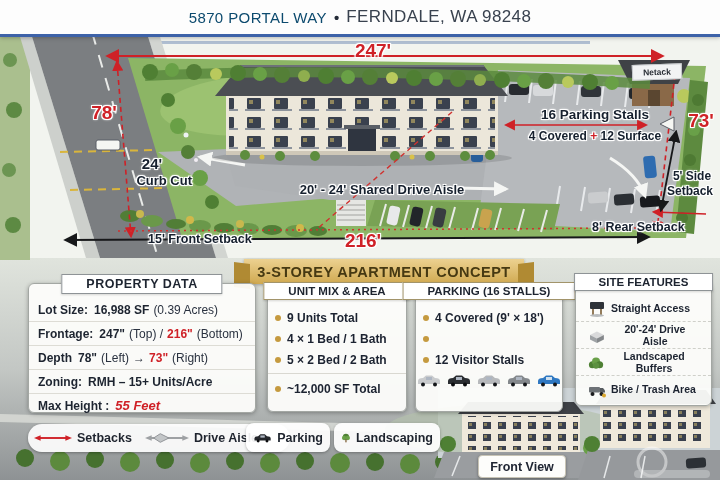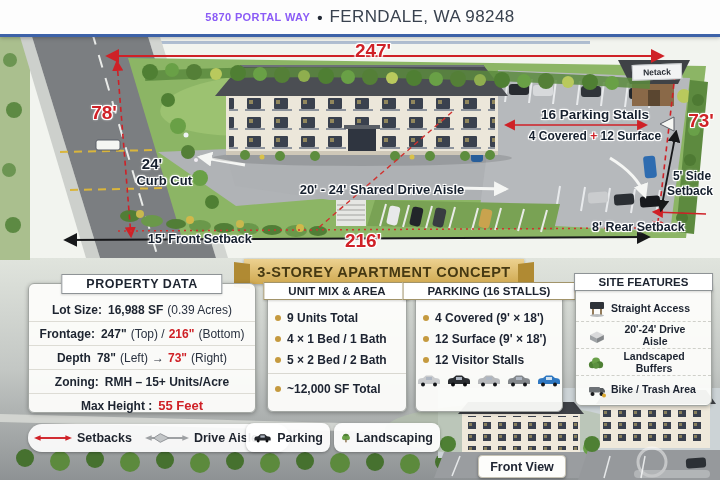--- a/index.html
+++ b/index.html
@@ -4,21 +4,21 @@
 <style>
   html,body{margin:0;padding:0;background:#555;}
   .page{position:relative;width:720px;height:480px;overflow:hidden;background:#eef0ec;
         font-family:"Liberation Sans",sans-serif;-webkit-font-smoothing:antialiased;}
   .abs{position:absolute;}
   svg{display:block;}
   
   .banner{left:0;top:0;width:720px;height:34px;background:#fdfdfd;z-index:5;
           border-bottom:3px solid #3d62a8;display:flex;align-items:center;justify-content:center;gap:7px;
           box-shadow:0 1px 4px rgba(0,0,0,.25);}
-  .banner .t1{font-size:11px;font-weight:700;color:#8b5cf6;letter-spacing:.4px;}
+  .banner .t1{font-size:15px;font-weight:400;color:#0c4a6e;letter-spacing:.4px;}
   .banner .sep{font-size:15px;color:#242b37;font-weight:800;}
   .banner .t2{font-size:17px;font-weight:500;color:#39424f;letter-spacing:.4px;}
   
   .halo{text-shadow:0 0 3px #fff,0 0 3px #fff,1px 1px 0 #fff,-1px -1px 0 #fff,1px -1px 0 #fff,-1px 1px 0 #fff;}
   .dim{color:#cf2127;font-weight:800;font-size:19px;z-index:2;}
   .plabel{color:#16202e;font-weight:700;z-index:2;}
   .red{color:#cf2127;}
   .hut-sign{left:632px;top:64px;width:48px;height:14px;background:#f2f3f4;border:1px solid #c3c6c9;
             font-size:8.5px;font-weight:700;color:#2a2f36;display:flex;align-items:center;justify-content:center;
             transform:rotate(-2deg);z-index:2;}
@@ -31,21 +31,21 @@
   .ribbon:after{right:-10px;transform:skewY(-8deg);}
   .ribbon span{font-size:14.5px;font-weight:800;color:#463912;letter-spacing:.5px;}
   
   .panel{background:rgba(253,253,251,.94);border:1px solid #a3a7a3;border-radius:6px;
          box-shadow:0 1px 4px rgba(0,0,0,.3);z-index:4;}
   .panel-title{position:absolute;top:-10px;left:50%;transform:translateX(-50%);background:#fff;
                border:1px solid #8e9396;padding:2px 24px;font-weight:800;color:#1d2430;white-space:nowrap;
                box-shadow:0 1px 2px rgba(0,0,0,.15);}
   .prop{left:28px;top:283px;width:228px;height:130px;padding-top:14px;box-sizing:border-box;}
   .prop .panel-title{font-size:12.5px;letter-spacing:.5px;}
-  .prop-row{display:flex;align-items:center;gap:4px;height:23px;padding:0 9px;font-size:12px;color:#1d2430;justify-content:center;}
+  .prop-row{display:flex;align-items:center;gap:4px;height:23px;padding:0 9px;font-size:12px;color:#1d2430;}
   .prop-row + .prop-row{border-top:1px solid #dddcd5;}
   .p-label{font-weight:600;margin-right:2px;}
   .p-bold{font-weight:800;}
   .p-norm{font-weight:500;color:#2a3240;}
   .p-red{font-weight:800;color:#cf2127;}
   .mini{left:267px;top:291px;width:140px;height:121px;padding-top:15px;box-sizing:border-box;}
   .mini2{left:415px;top:291px;width:148px;height:121px;padding-top:15px;box-sizing:border-box;}
   .mini .panel-title,.mini2 .panel-title{font-size:11.5px;border-color:#a2946a;}
   .mix-row{display:flex;align-items:center;gap:6px;height:21px;padding:0 7px;font-size:12px;font-weight:700;color:#1c2331;}
   .dot{width:6px;height:6px;border-radius:50%;background:#c59a3f;flex:0 0 auto;}
@@ -398,21 +398,21 @@
       <span class="p-bold">→</span>
       <span class="p-red">73"</span>
       <span class="p-norm">(Right)</span>
     </div>
     <div class="prop-row">
       <span class="p-label">Zoning:</span>
       <span class="p-bold">RMH – 15+ Units/Acre</span>
     </div>
     <div class="prop-row">
       <span class="p-label">Max Height :</span>
-      <span class="p-red" style="font-size:13px;">55 Feet</span>
+      <span class="p-red" style="font-size:13px;font-style:italic;">55 Feet</span>
     </div>
   </section>
 
   <section class="abs panel mini">
     <div class="panel-title">UNIT MIX &amp; AREA</div>
     <div class="mix-row">
       <span class="dot"></span>
       <span>9 Units Total</span>
     </div>
     <div class="mix-row">
@@ -430,21 +430,20 @@
   </section>
 
   <section class="abs panel mini2">
     <div class="panel-title">PARKING (16 STALLS)</div>
     <div class="mix-row">
       <span class="dot"></span>
       <span>4 Covered (9' × 18')</span>
     </div>
     <div class="mix-row">
       <span class="dot"></span>
-      <span>12 Surface (9' × 18')</span>
     </div>
     <div class="mix-row">
       <span class="dot"></span>
       <span>12 Visitor Stalls</span>
     </div>
     <div class="cars-row">
       <svg width="26" height="13" viewBox="0 0 26 13">
         <path d="M2,10 h22 v-3 q0,-3 -5,-3 l-3,-2.5 h-6 l-3,2.5 q-5,0 -5,3 z" fill="#c9cbcd"></path>
         <rect x="10" y="3" width="6" height="3" fill="#aeb6c2"></rect>
           <circle cx="7" cy="10.5" r="2" fill="#15171a"></circle>

